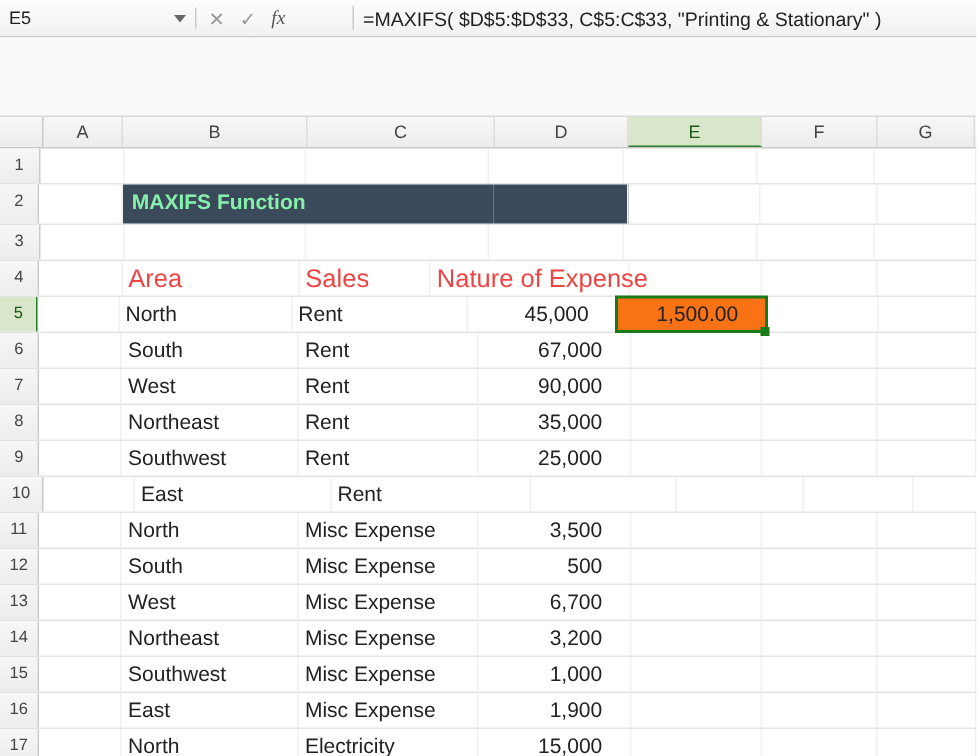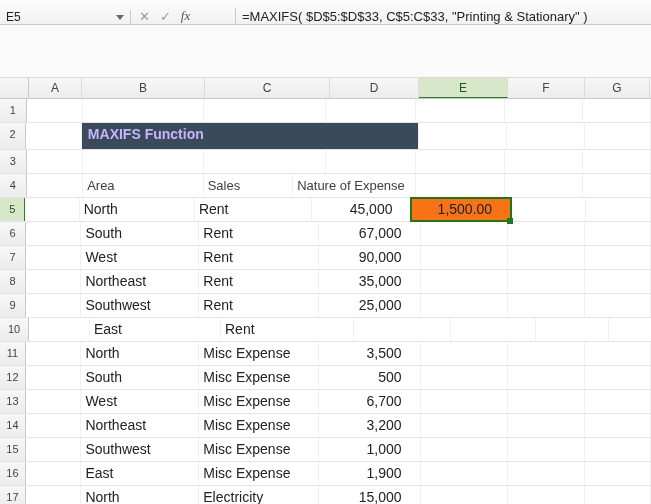--- a/index.html
+++ b/index.html
@@ -1,16 +1,16 @@
 <!DOCTYPE html>
 <html><head>
 <meta charset="utf-8">
 <style>
   html,body{margin:0;padding:0;font-family:"Segoe UI",Arial,sans-serif;font-size:13px;color:#222;background:#fff;user-select:none}
-  .topbar{display:flex;align-items:flex-end;height:24px;background:linear-gradient(#fdfdfd,#f1f1f1);border-bottom:1px solid #c9c9c9}
+  .topbar{display:flex;align-items:center;height:24px;background:linear-gradient(#fdfdfd,#f1f1f1);border-bottom:1px solid #c9c9c9}
   .namebox{display:flex;align-items:center;width:118px;border-right:1px solid #c9c9c9;padding:0 6px;justify-content:space-between}
   .nb-text{font-size:12px;color:#222}
   .nb-dd{width:0;height:0;border-left:4px solid transparent;border-right:4px solid transparent;border-top:5px solid #666}
   .fxgroup{display:flex;align-items:center;gap:10px;padding:0 8px;border-right:1px solid #c9c9c9;width:88px;color:#999}
   .fx-x{font-size:13px}
   .fx-check{font-size:13px}
   .fx-fx{font-style:italic;font-family:"Times New Roman",serif;color:#555}
   .formula{flex:1;display:flex;align-items:center;padding-left:6px;font-size:13px;color:#222}
   .formula-expand{height:52px;background:#fafafa;border-bottom:1px solid #d9d9d9}
   .sheet{position:relative}
@@ -24,22 +24,22 @@
   .rh.sel{background:#d8e6c9;border-right:1px solid #2a7d2a;color:#1a5a1a}
   .cell{border-right:1px solid #f0f0f0;line-height:23px;padding:0 4px;overflow:visible;white-space:nowrap;font-size:14px;color:#222}
   .wA{width:52px}
   .wB{width:122px}
   .wC{width:124px}
   .wD{width:88px}
   .wE{width:88px}
   .wF{width:76px}
   .wG{width:64px}
   .num{text-align:right;padding-right:18px}
-  .titlecell{background:#3a4a5a;color:#c4b5fd;font-weight:bold;padding-left:6px;font-size:14px}
-  .hdrtxt{font-size:13px;color:#404040}
+  .titlecell{background:#3a4a5a;color:#86efac;font-weight:bold;padding-left:6px;font-size:14px}
+  .hdrtxt{font-size:17px;color:#ef4444}
   .selcell{outline:2px solid #1a7a1a;outline-offset:-1px;background:#f97316;position:relative}
   .fillh{position:absolute;right:-3px;bottom:-3px;width:6px;height:6px;background:#1a7a1a}
   .row2{height:26px}
 </style>
 </head>
 <body>
 
 <div class="topbar">
   <div class="namebox">
     <span class="nb-text">E5</span>

